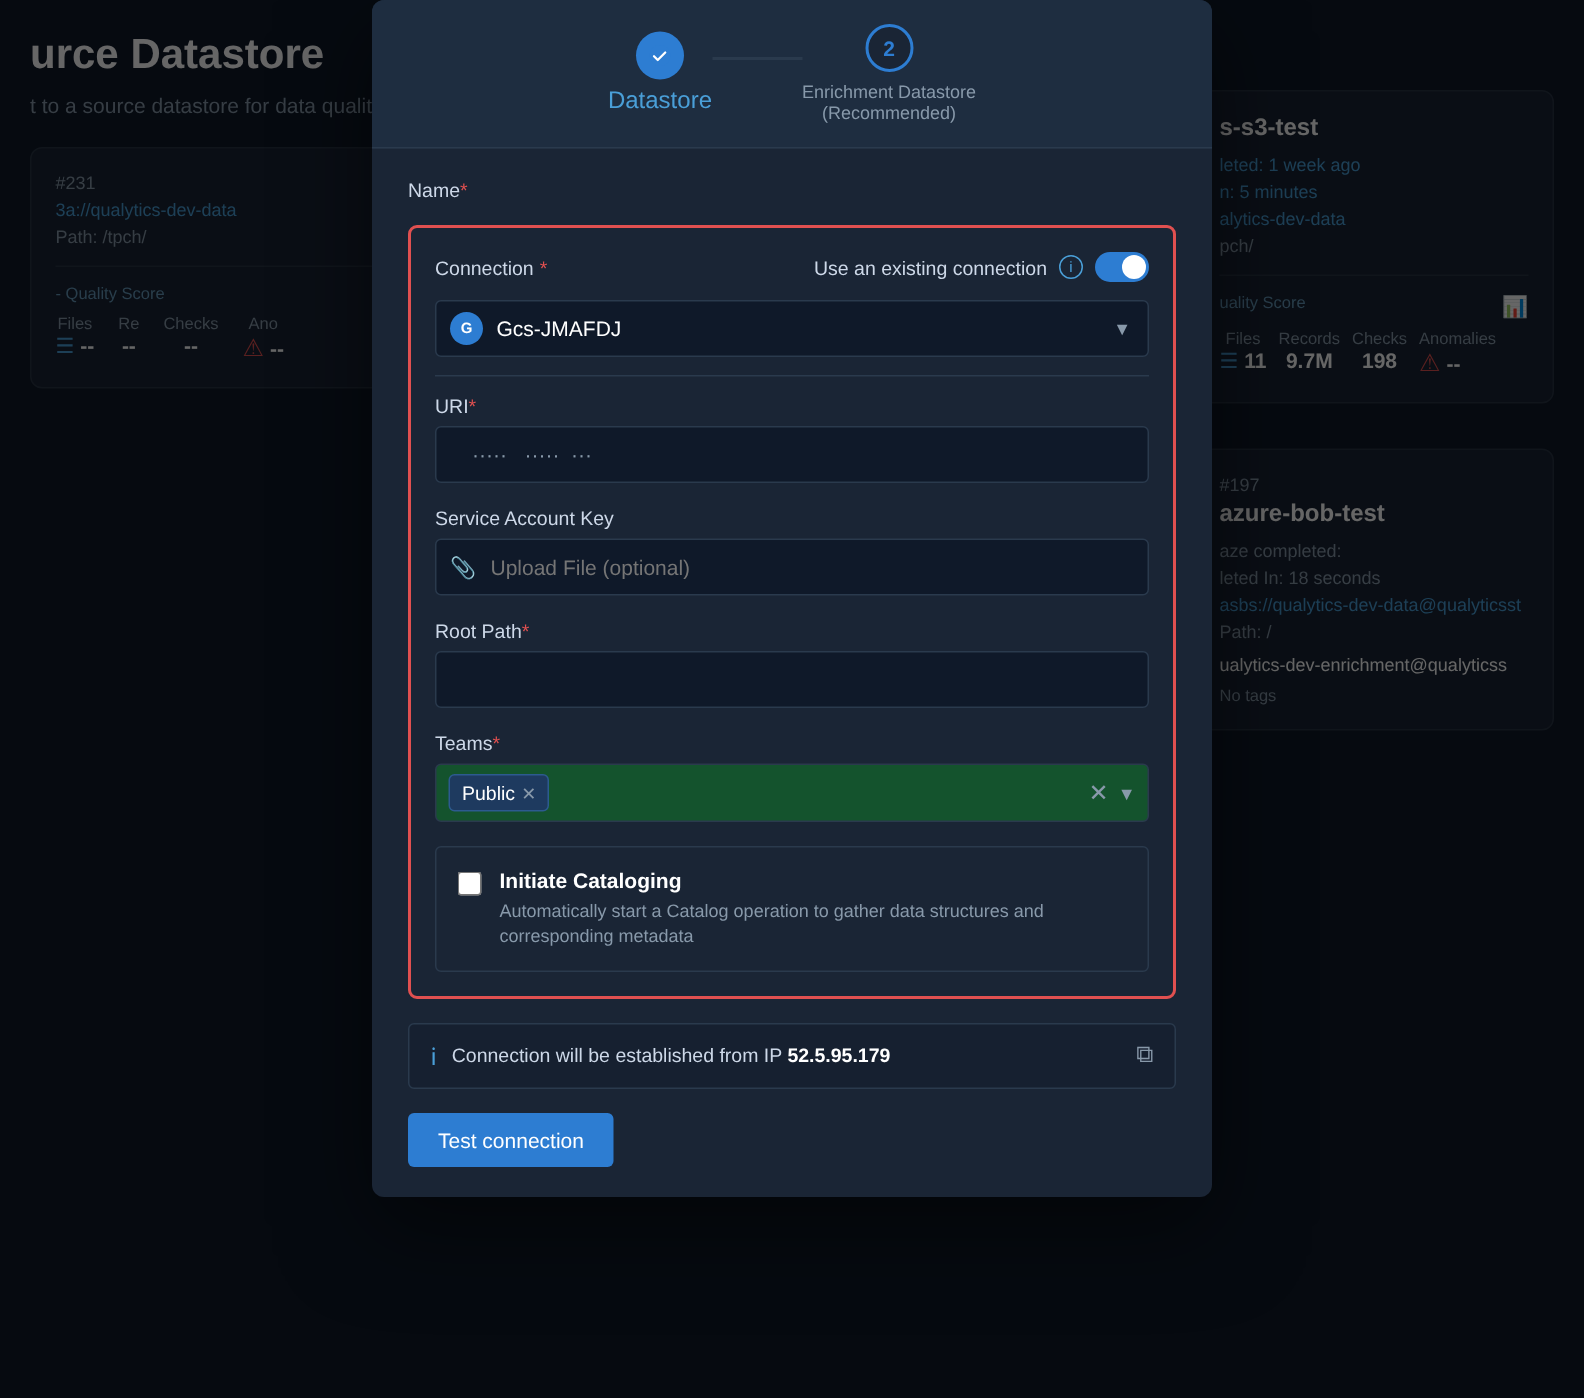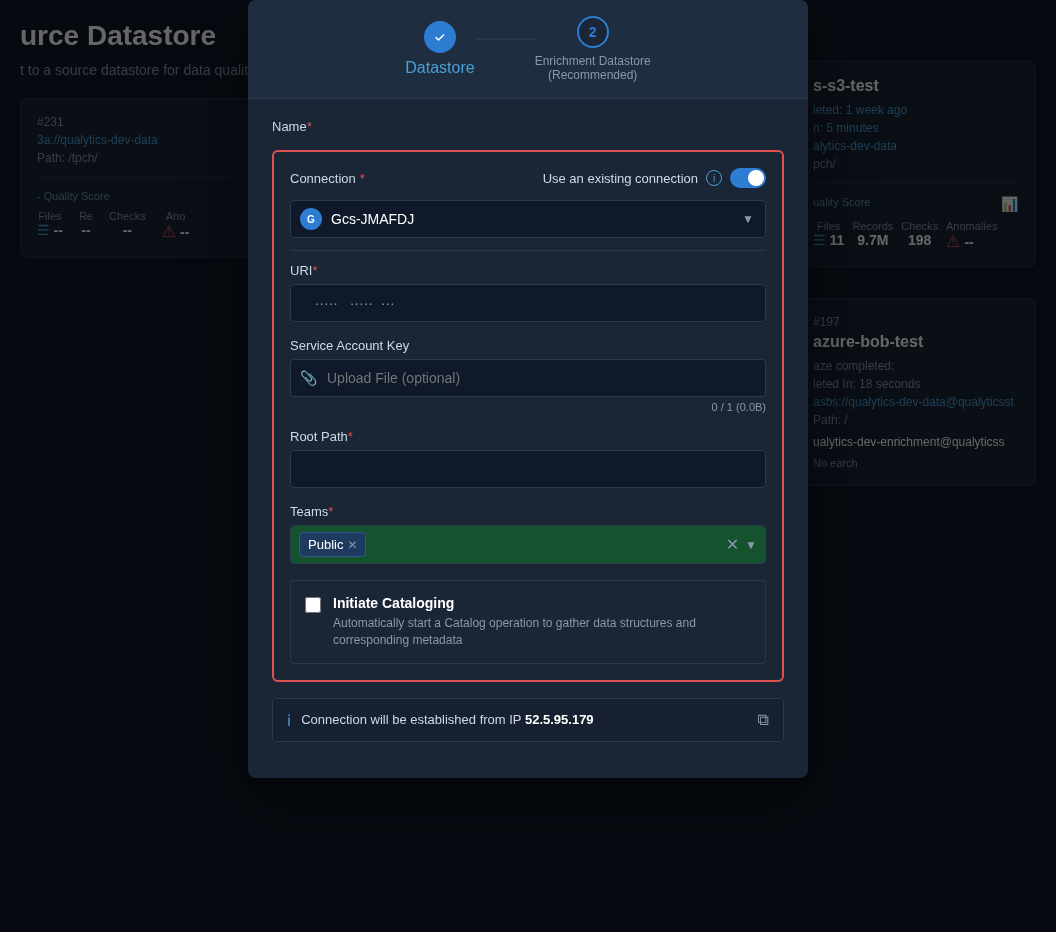--- a/index.html
+++ b/index.html
@@ -610,21 +610,21 @@
   </div>
 
   <div class="right-card" style="margin-top:30px">
     <div class="bg-card-id">#197</div>
     <div class="bg-card-title">azure-bob-test</div>
     <div class="bg-card-meta">aze completed:</div>
     <div class="bg-card-meta">leted In: 18 seconds</div>
     <div class="bg-card-meta" style="color:#4a9fd8">asbs://qualytics-dev-data@qualyticsst</div>
     <div class="bg-card-meta">Path: /</div>
     <div style="margin-top:8px;color:#ffffff;font-size:12px">ualytics-dev-enrichment@qualyticss</div>
-    <div style="margin-top:8px;font-size:11px;color:#8899aa">No earch</div>
+    <div style="margin-top:8px;font-size:11px;color:#8899aa">No tags</div>
   </div>
 </div>
 
 <div class="overlay"></div>
 
 <div class="modal">
   <div class="modal-scroll">
 
     <div class="modal-steps">
       <div class="step">
@@ -687,21 +687,20 @@
             <input class="uri-input" type="text" value="   ·····   ·····  ···" style="">
           </div>
         </div>
 
         <div class="field-group">
           <div class="field-label">Service Account Key</div>
           <div class="service-account-wrapper">
             <span class="paperclip-icon">📎</span>
             <input class="service-account-input" type="text" placeholder="Upload File (optional)" style="">
           </div>
-          <div class="file-size">0 / 1 (0.0B)</div>
         </div>
 
         <div class="field-group">
           <div class="field-label">
             <span>Root Path</span>
             <span class="required">*</span>
           </div>
           <input class="field-input" type="text" value="" style="">
         </div>
 
@@ -734,16 +733,17 @@
       
       <div class="ip-notice">
         <span class="info-icon">ℹ</span>
         <span class="ip-text">
           <span>Connection will be established from IP </span><strong>52.5.95.179</strong>
         </span>
         <span class="copy-icon">⧉</span>
       </div>
 
       
+      <button class="test-connection-btn">Test connection</button>
     </div>
 
   </div>
 </div>
 
 </body></html>

